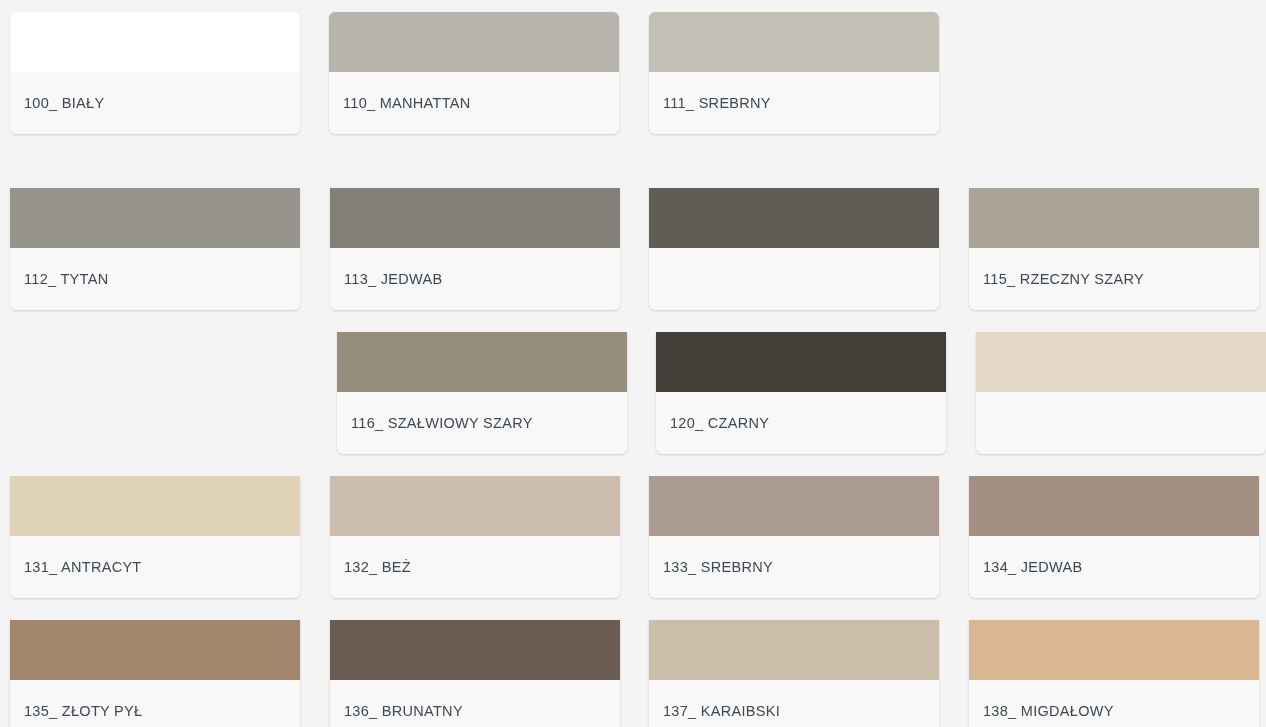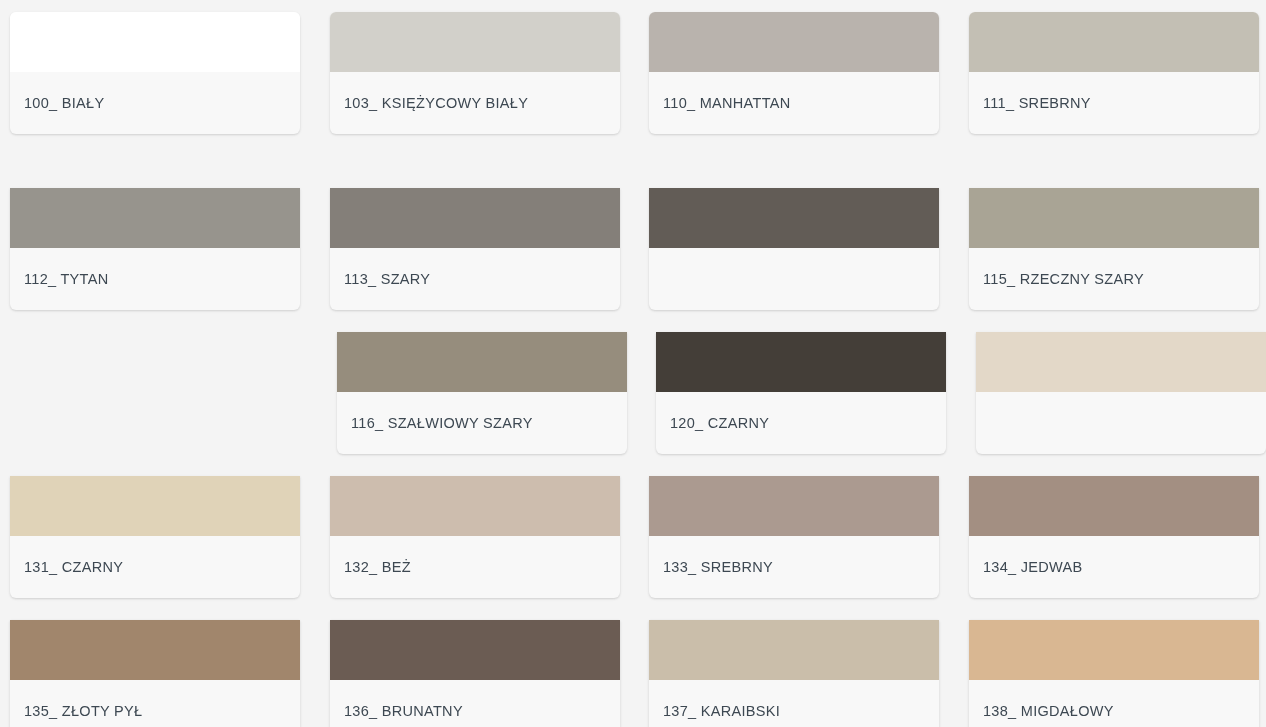--- a/index.html
+++ b/index.html
@@ -81,41 +81,37 @@
 </style>
 </head>
 <body>
 
 <div id="palette-grid" style="background: rgb(244, 244, 244);">
     <div class="grid-row row-first" style="top: 12px;">
       <div class="swatch-card col-0">
         <div class="swatch-color" title="#ffffff" style="background: rgb(255, 255, 255); height: 60px;"></div>
         <div class="swatch-label">100_ BIAŁY</div>
       </div>
-      <div class="swatch-card col-1">
-        <div class="swatch-color" title="#d2d0ca" style="background: rgb(210, 208, 202); height: 60px;"></div>
-        <div class="swatch-label">103_ KSIĘŻYCOWY BIAŁY</div>
-      </div>
       <div class="swatch-card col-2">
         <div class="swatch-color" title="#b9b3ad" style="background: rgb(185, 179, 173); height: 60px;"></div>
         <div class="swatch-label">110_ MANHATTAN</div>
       </div>
       <div class="swatch-card col-3">
         <div class="swatch-color" title="#c3bfb4" style="background: rgb(195, 191, 180); height: 60px;"></div>
         <div class="swatch-label">111_ SREBRNY</div>
       </div>
     </div>
     <div class="grid-row row-clipped-top" style="top: 188px; border-radius: 18px;">
       <div class="swatch-card col-0">
         <div class="swatch-color" title="#97948d" style="background: rgb(151, 148, 141); height: 60px;"></div>
         <div class="swatch-label">112_ TYTAN</div>
       </div>
       <div class="swatch-card col-1">
         <div class="swatch-color" title="#847f79" style="background: rgb(132, 127, 121); height: 60px;"></div>
-        <div class="swatch-label">113_ SZARY</div>
+        <div class="swatch-label">113_ JEDWAB</div>
       </div>
       <div class="swatch-card col-2">
         <div class="swatch-color" title="#625c56" style="background: rgb(98, 92, 86); height: 60px;"></div>
       </div>
       <div class="swatch-card col-3">
         <div class="swatch-color" title="#a9a495" style="background: rgb(169, 164, 149); height: 60px;"></div>
         <div class="swatch-label">115_ RZECZNY SZARY</div>
       </div>
     </div>
     <div class="grid-row row-clipped-top" style="top: 332px; justify-content: flex-end;">
@@ -127,21 +123,21 @@
         <div class="swatch-color" title="#443e38" style="background: rgb(68, 62, 56); height: 60px;"></div>
         <div class="swatch-label">120_ CZARNY</div>
       </div>
       <div class="swatch-card col-3">
         <div class="swatch-color" title="#e3d8c8" style="background: rgb(227, 216, 200); height: 60px;"></div>
       </div>
     </div>
     <div class="grid-row row-clipped-top" style="top: 476px;">
       <div class="swatch-card col-0">
         <div class="swatch-color" title="#e0d3b8" style="background: rgb(224, 211, 184); height: 60px;"></div>
-        <div class="swatch-label">131_ CZARNY</div>
+        <div class="swatch-label">131_ ANTRACYT</div>
       </div>
       <div class="swatch-card col-1">
         <div class="swatch-color" title="#cdbdae" style="background: rgb(205, 189, 174); height: 60px;"></div>
         <div class="swatch-label">132_ BEŻ</div>
       </div>
       <div class="swatch-card col-2">
         <div class="swatch-color" title="#ab9a90" style="background: rgb(171, 154, 144); height: 60px;"></div>
         <div class="swatch-label">133_ SREBRNY</div>
       </div>
       <div class="swatch-card col-3">

